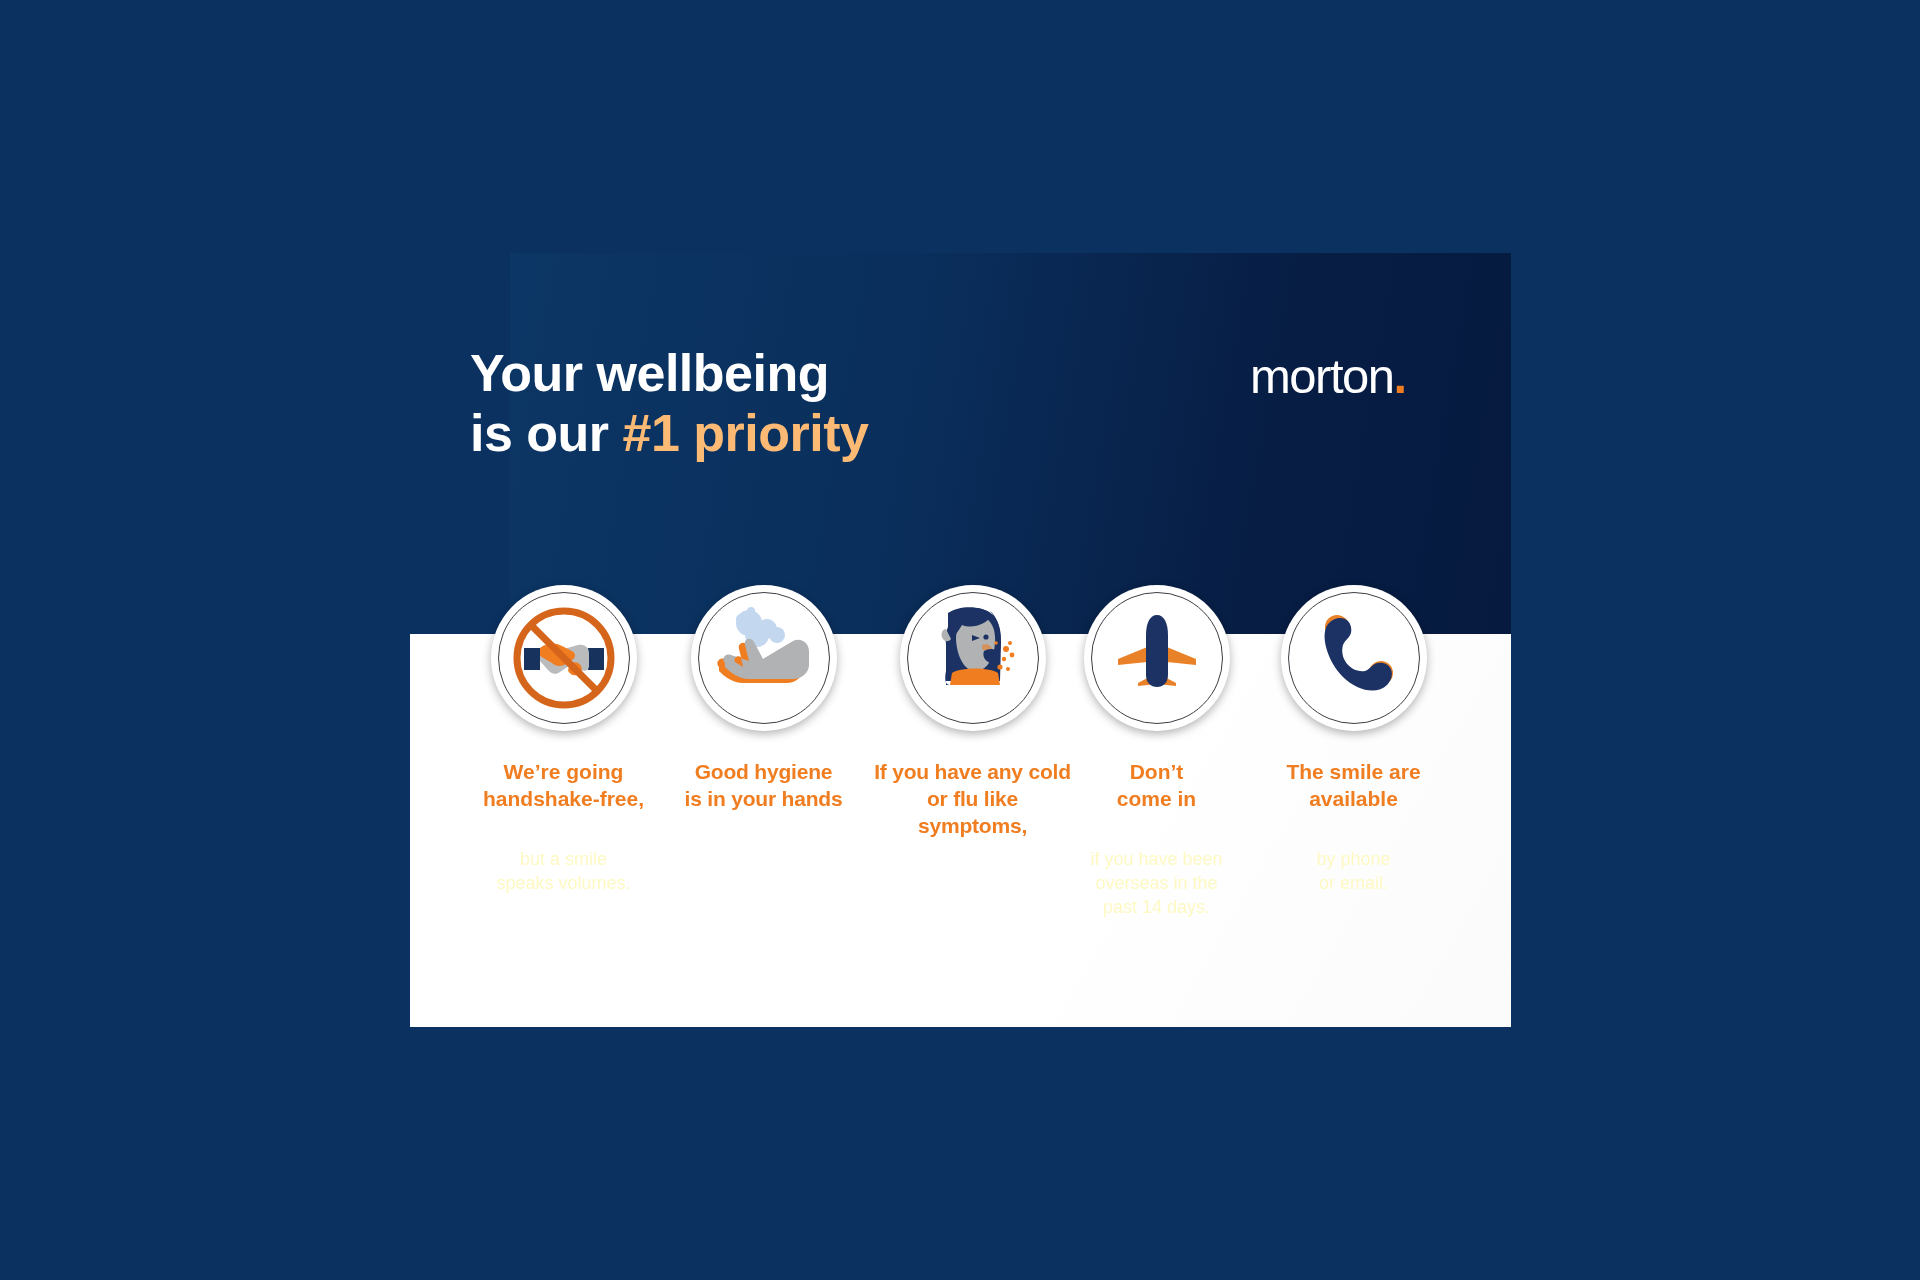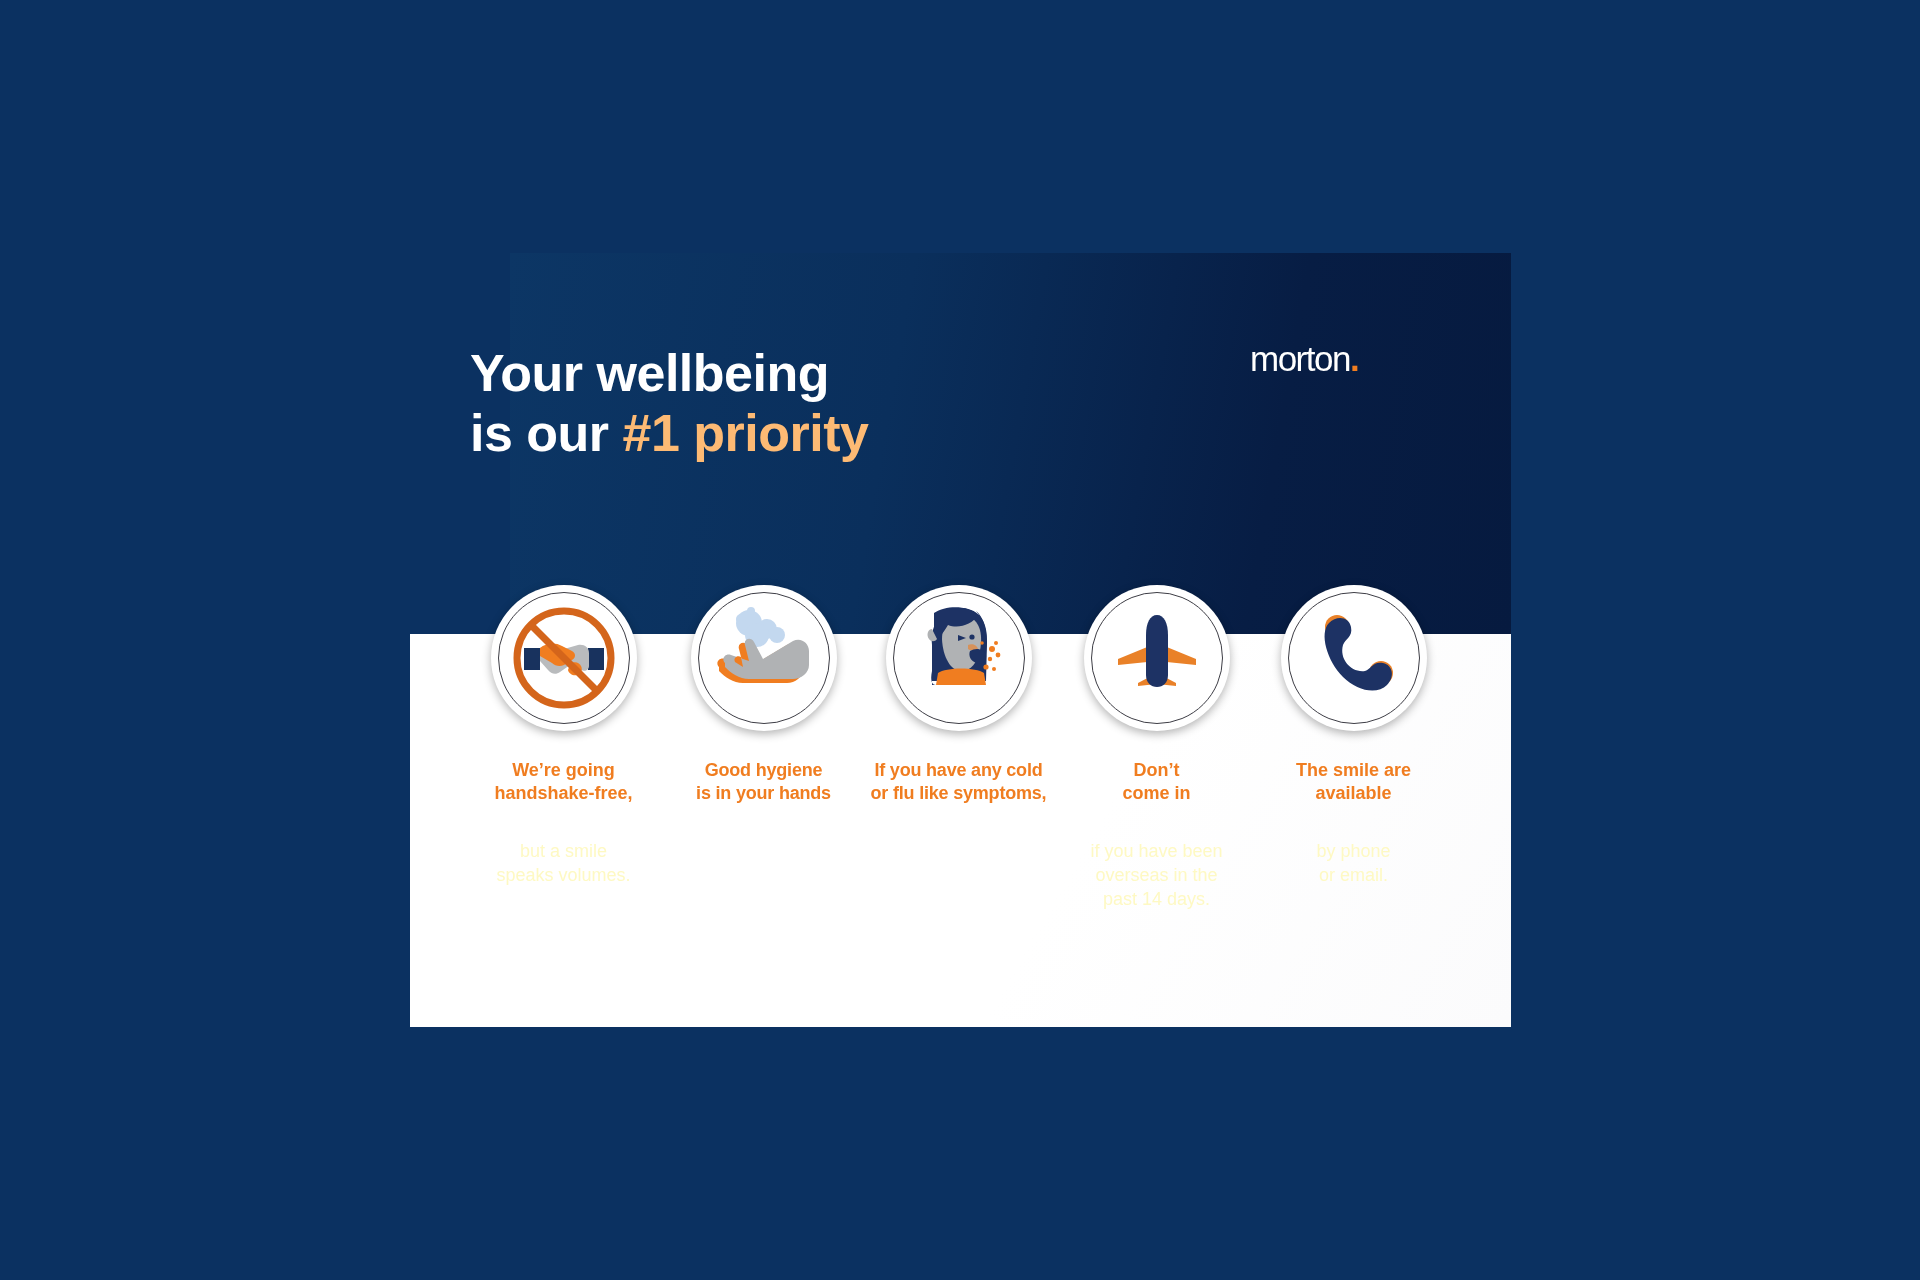--- a/index.html
+++ b/index.html
@@ -45,23 +45,23 @@
     font-weight:bold;
     line-height:1.16;
     letter-spacing:-0.5px;
     white-space:nowrap;
   }
   .headline .accent { color:#fdba74; }
 
   
   .logo {
     position:absolute;
-    left:840px; top:88px;
+    left:840px; top:99px;
     color:#ffffff;
-    font-size:35px;
+    font-size:49px;
     font-weight:500;
     letter-spacing:-1.5px;
     line-height:1;
     white-space:nowrap;
   }
   .logo .dot { color:#f07d20; font-weight:bold; }
 
   
   .items {
     position:absolute;
@@ -69,21 +69,21 @@
     width:1101px; height:774px;
   }
   .item {
     position:absolute;
     top:332px;
     width:197px;
     text-align:center;
   }
   .item.i0 { left:55px; }
   .item.i1 { left:255px; }
-  .item.i2 { left:450px; }
+  .item.i2 { left:464px; }
   .item.i3 { left:648px; }
   .item.i4 { left:845px; }
 
   .badge {
     position:relative;
     width:146px; height:146px;
     margin:0 auto;
     border-radius:50%;
     background:#ffffff;
     box-shadow:0 3px 10px rgba(0,0,0,0.30);
@@ -94,21 +94,21 @@
     left:7px; top:7px; right:7px; bottom:7px;
     border-radius:50%;
     border:1.5px solid #3d3d45;
     pointer-events:none;
   }
   .badge svg { position:absolute; left:0; top:0; width:146px; height:146px; }
 
   .item-title {
     margin-top:28px;
     color:#f07d20;
-    font-size:18px;
+    font-size:21px;
     font-weight:bold;
     line-height:1.28;
   }
   .item-body {
     margin-top:35px;
     color:#fef9c3;
     font-size:18px;
     line-height:1.33;
   }
   .item.i1 .item-title, .item.i2 .item-title { letter-spacing:-0.2px;text-align:center; }

